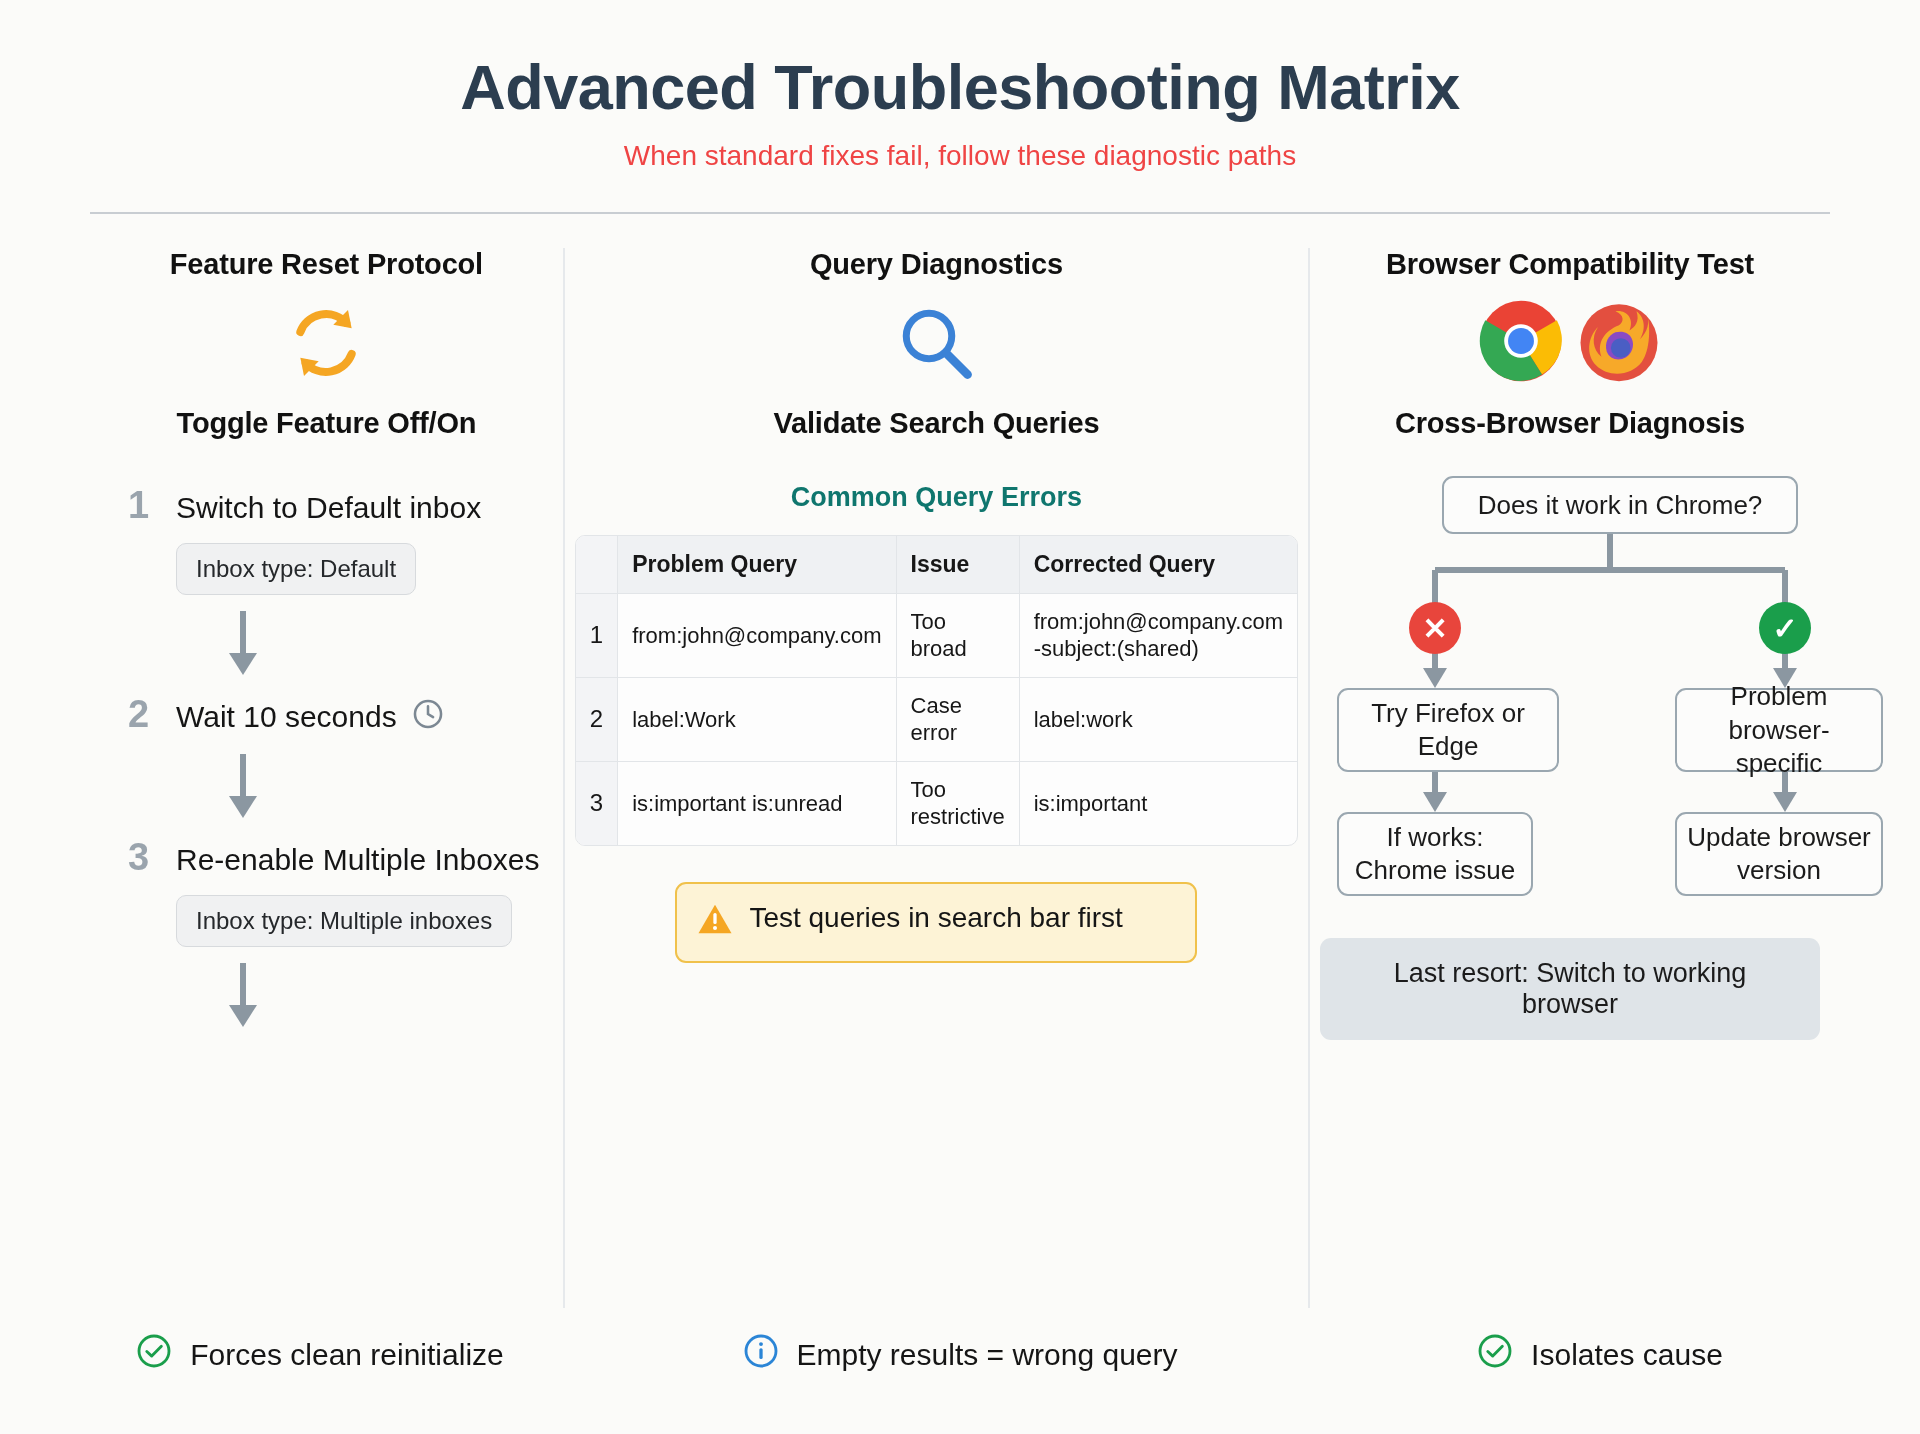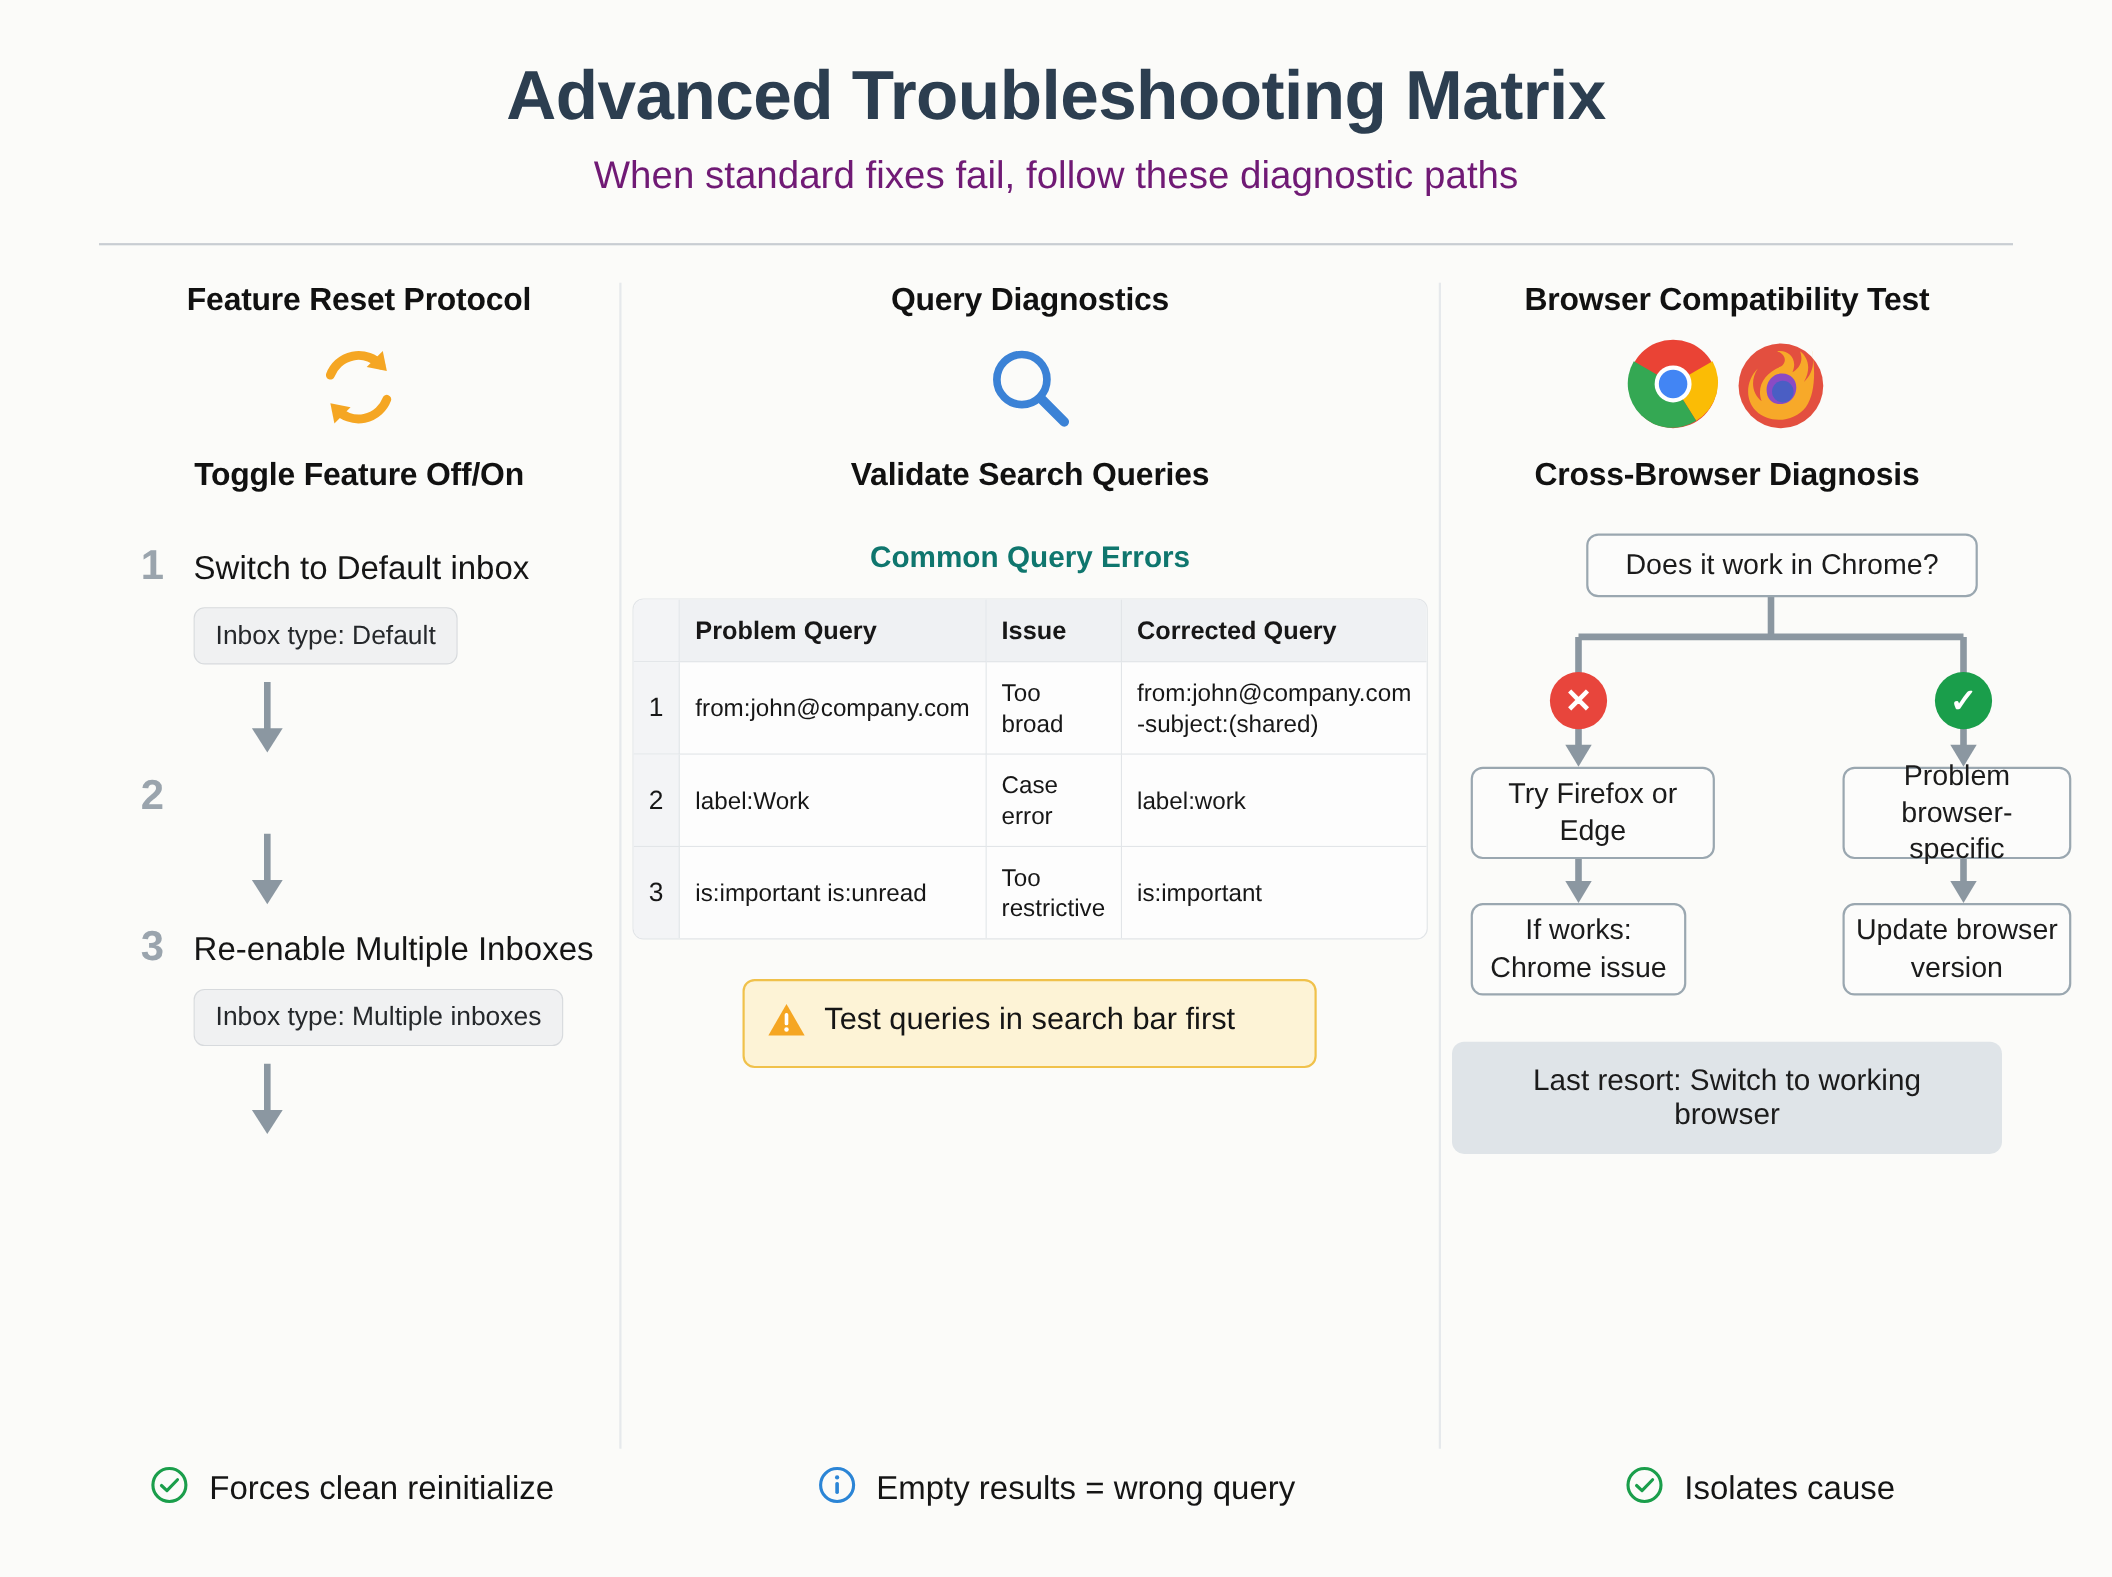--- a/index.html
+++ b/index.html
@@ -12,21 +12,21 @@
   }
   .page { position: relative; width: 1920px; height: 1434px; padding: 0 90px; }
 
   
   .header { text-align: center; padding-top: 52px; }
   .title {
     font-size: 63px; font-weight: bold; letter-spacing: -0.5px;
     color: #2c3e50; line-height: 1.12;
   }
   .subtitle {
-    font-size: 35px; color: #701a75; margin-top: 16px; line-height: 1.2;
+    font-size: 28px; color: #ef4444; margin-top: 16px; line-height: 1.2;
   }
   .header-rule {
     margin-top: 40px; height: 2px; background: #c8cdd2; width: 100%;
   }
 
   
   .columns {
     display: flex; margin-top: 34px; height: 1060px;
   }
   .col { flex: 1; position: relative; padding: 0 10px; }
@@ -157,20 +157,29 @@
         <div class="arrow-down">
           <svg width="40" height="72" viewBox="0 0 40 72">
             <line x1="20" y1="2" x2="20" y2="48" stroke="#8b97a1" stroke-width="6"></line>
             <path d="M6 44 L20 66 L34 44 Z" fill="#8b97a1"></path>
           </svg>
         </div>
 
         
         <div class="step-row">
           <div class="step-num">2</div>
+          <div class="step-text">
+            <span>Wait 10 seconds</span>
+            <span>
+              <svg width="34" height="34" viewBox="0 0 24 24">
+                <circle cx="12" cy="12" r="9.2" fill="none" stroke="#7c8893" stroke-width="1.8"></circle>
+                <path d="M12 6.6 V12 L15.6 14.2" fill="none" stroke="#7c8893" stroke-width="1.8" stroke-linecap="round"></path>
+              </svg>
+            </span>
+          </div>
         </div>
         <div class="arrow-down">
           <svg width="40" height="72" viewBox="0 0 40 72">
             <line x1="20" y1="2" x2="20" y2="48" stroke="#8b97a1" stroke-width="6"></line>
             <path d="M6 44 L20 66 L34 44 Z" fill="#8b97a1"></path>
           </svg>
         </div>
 
         
         <div class="step-row">

